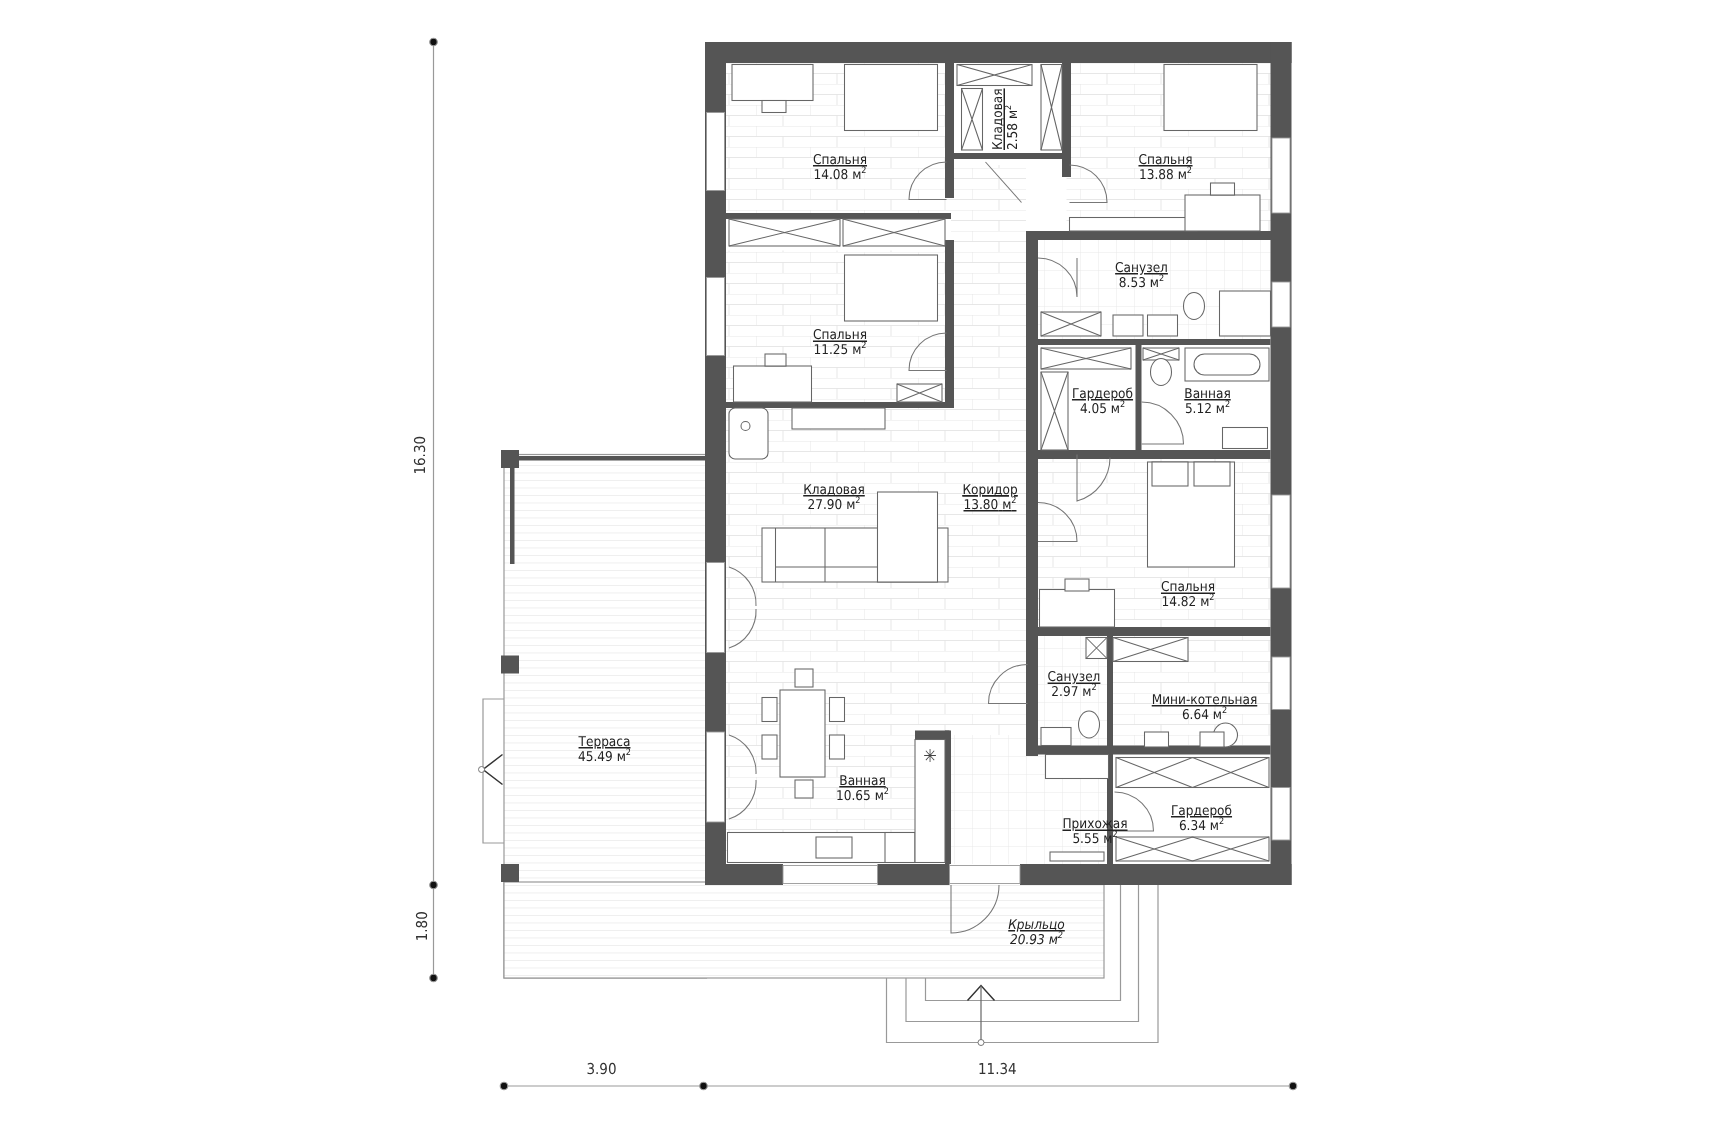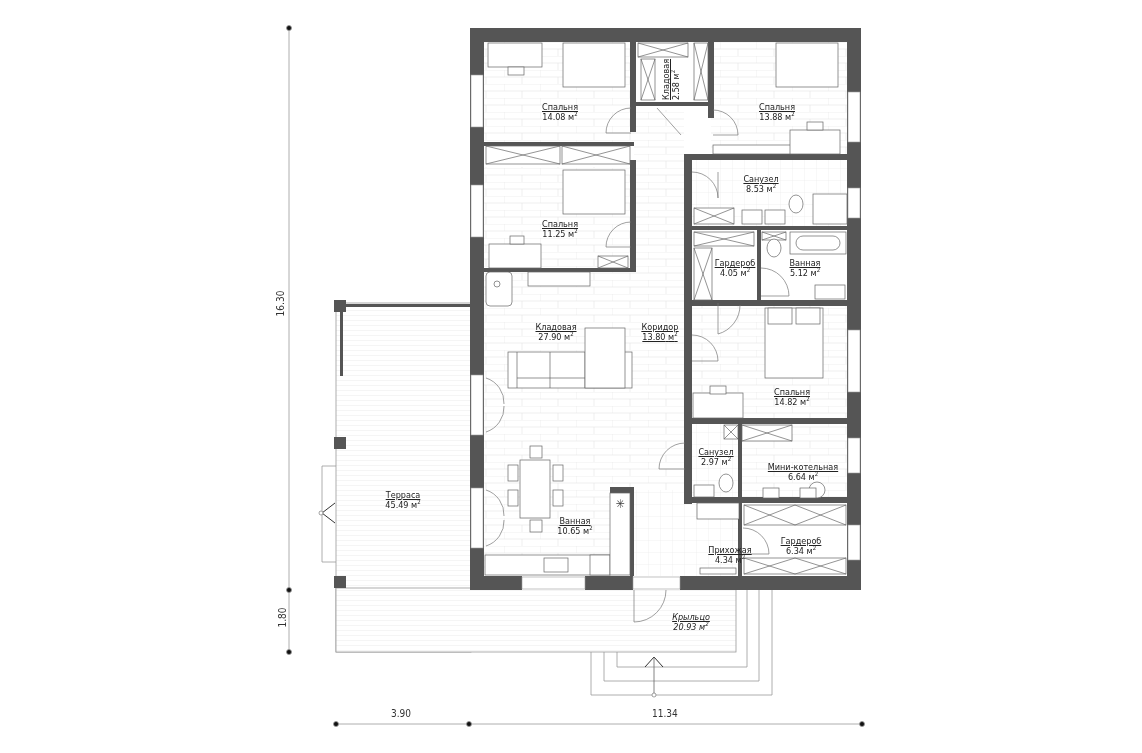--- a/index.html
+++ b/index.html
@@ -279,21 +279,21 @@
   <div class="lbl" style="left:803px;top:462px;">
       <span class="nm">Мини-котельная</span>
       <span class="ar"><span>6.64</span> <span>м</span><sup>2</sup></span>
     </div>
   <div class="lbl" style="left:575px;top:516px;">
       <span class="nm">Ванная</span>
       <span class="ar"><span>10.65</span> <span>м</span><sup>2</sup></span>
     </div>
   <div class="lbl" style="left:689px;top:545px;margin-left:41px;">
       <span class="nm">Прихожая</span>
-      <span class="ar"><span>4.34</span> <span>м</span><sup>2</sup></span>
+      <span class="ar"><span>5.55</span> <span>м</span><sup>2</sup></span>
     </div>
   <div class="lbl" style="left:801px;top:536px;">
       <span class="nm">Гардероб</span>
       <span class="ar"><span>6.34</span> <span>м</span><sup>2</sup></span>
     </div>
   <div class="lbl" style="left:403px;top:490px;">
       <span class="nm">Терраса</span>
       <span class="ar"><span>45.49</span> <span>м</span><sup>2</sup></span>
     </div>
   <div class="lbl" style="left:691px;top:612px;font-style:italic;">

